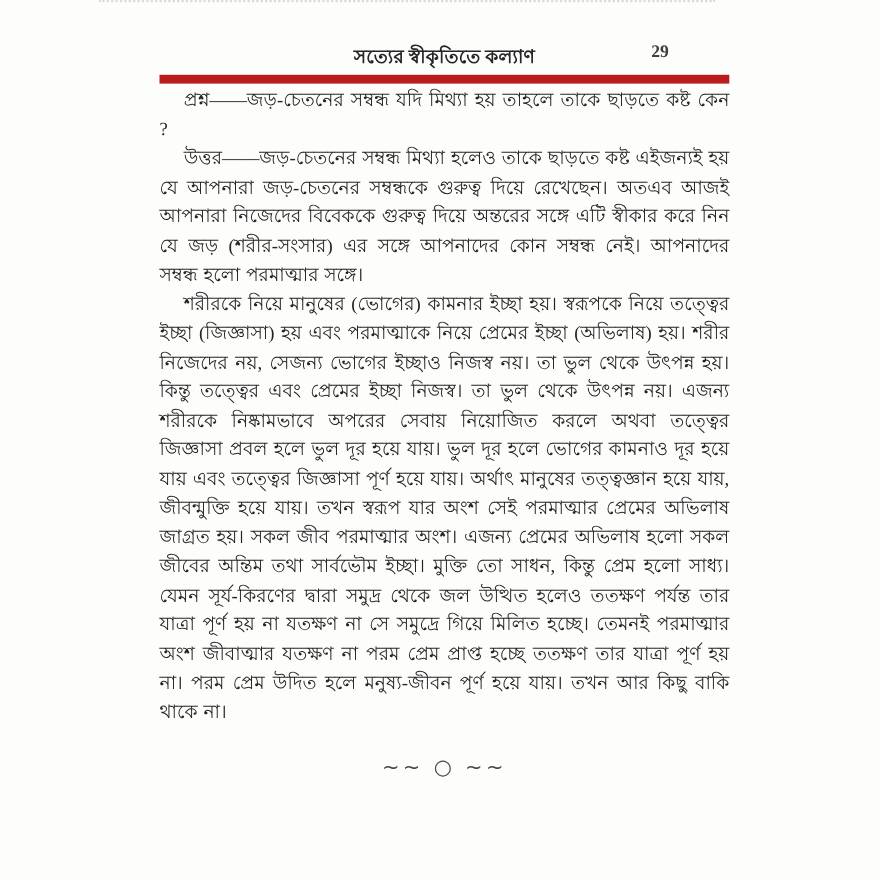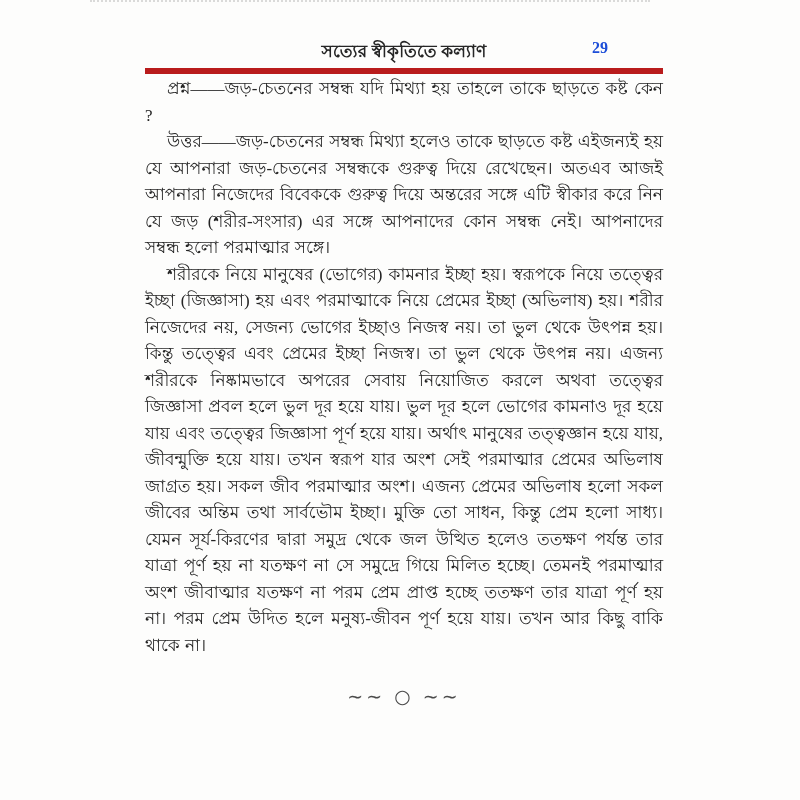--- a/index.html
+++ b/index.html
@@ -27,41 +27,41 @@
   }
   .content {
     position: absolute;
     left: 145px;
     top: 38px;
     width: 518px;
   }
   .header {
     position: relative;
     height: 26px;
-    border-bottom: 6px solid #b91c1c;
+    border-bottom: 8px solid #b91c1c;
     padding-bottom: 4px;
   }
   .running-title {
     position: absolute;
     left: 0;
     right: 0;
     text-align: center;
     font-size: 17px;
     font-weight: 700;
     letter-spacing: 0.2px;
     color: #262626;
     white-space: nowrap;
   }
   .page-number {
     position: absolute;
     right: 55px;
     top: 1px;
     font-size: 16px;
     font-weight: 700;
-    color: #1d4ed8;
+    color: #404040;
   }
   .body-text {
     margin-top: 2px;
   }
   .para {
     margin: 0;
     font-size: 17px;
     line-height: 26.5px;
     text-align: justify;
     text-indent: 22px;

